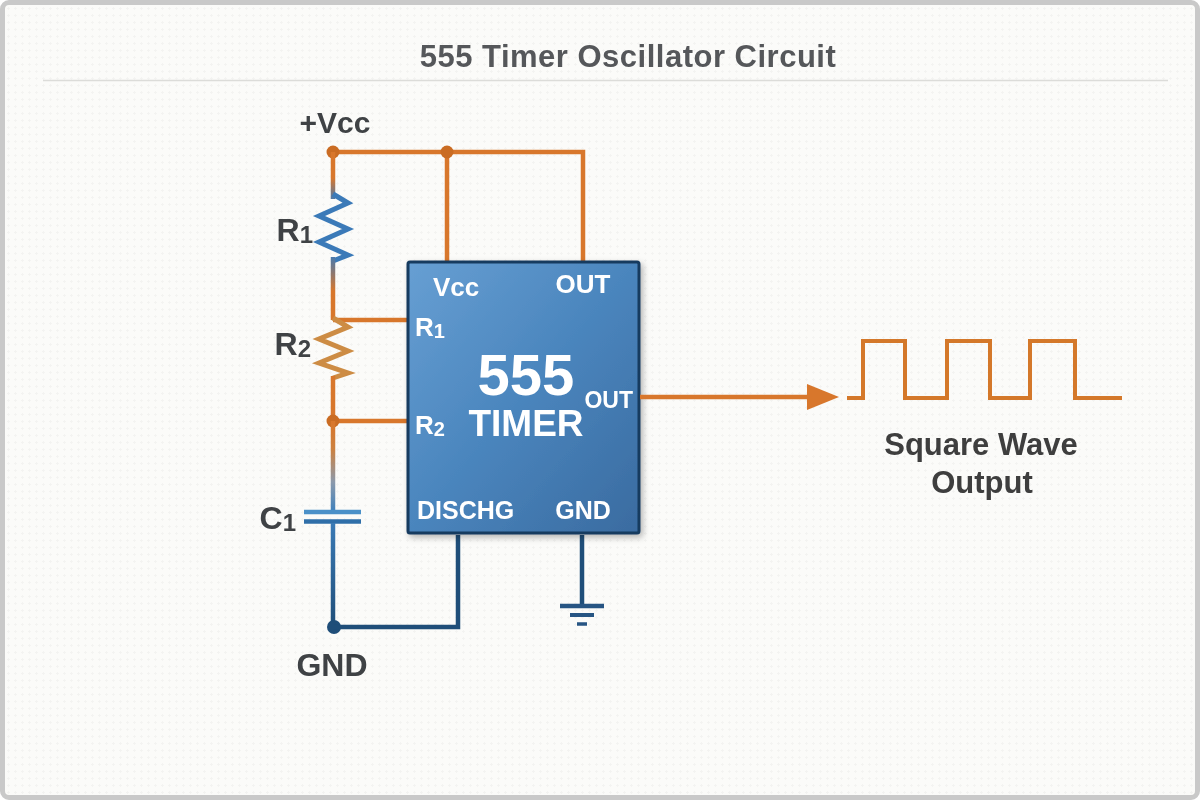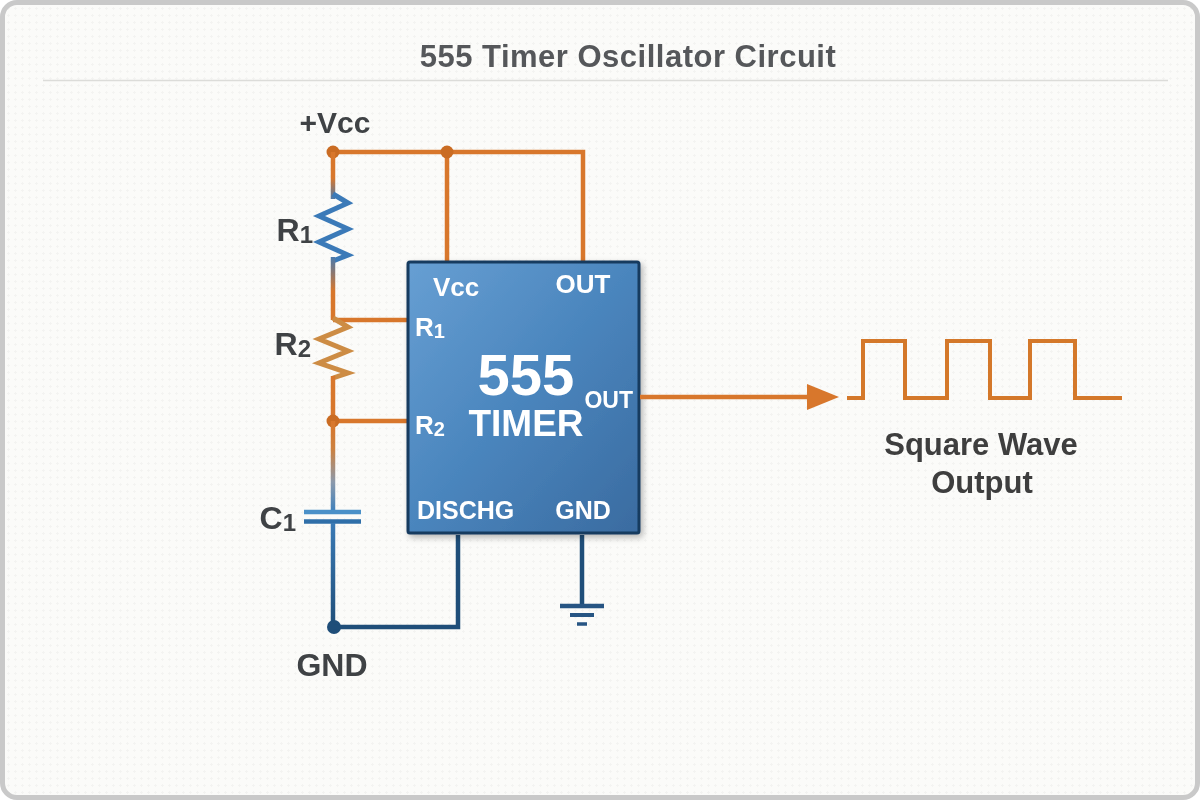--- a/index.html
+++ b/index.html
@@ -9,21 +9,21 @@
     height: 800px;
     overflow: hidden;
     font-family: "Liberation Sans", sans-serif;
     background: #ffffff;
   }
   .frame {
     position: absolute;
     inset: 0;
     box-sizing: border-box;
     border: 5px solid #c9c9c9;
-    border-radius: 17px;
+    border-radius: 9px;
     background-color: #fbfbf9;
     background-image: radial-gradient(rgba(60,60,60,0.04) 1px, transparent 1.2px);
     background-size: 7px 7px;
   }
   svg { position: absolute; inset: 0; display: block; }
   text { font-family: "Liberation Sans", sans-serif; }
 </style>
 </head>
 <body>
 

